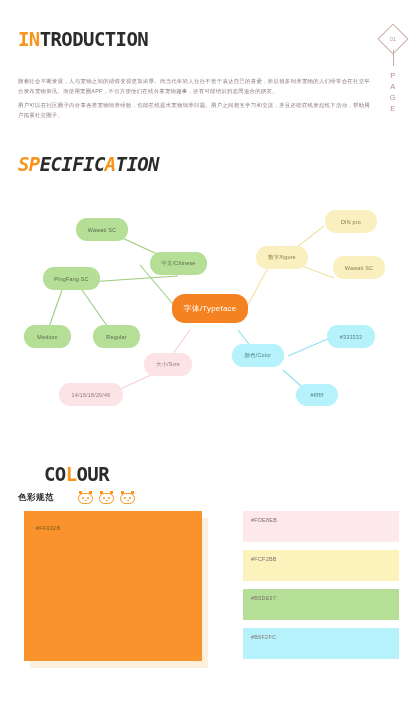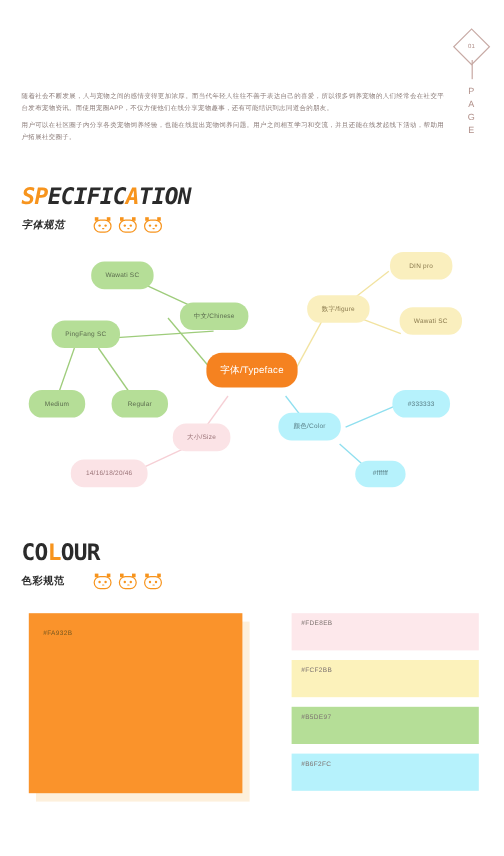--- a/index.html
+++ b/index.html
@@ -200,57 +200,31 @@
   <div class="page-stem"></div>
   <div class="page-word">
     <div>P</div>
     <div>A</div>
     <div>G</div>
     <div>E</div>
   </div>
 </div>
 
 <div class="section" style="top:30px;">
+  <div class="sec-title">
+    <span class="hl">IN</span><span>TRODUCTION</span>
+  </div>
 </div>
 
 <div class="para" style="top:76px;">随着社会不断发展，人与宠物之间的感情变得更加浓厚。而当代年轻人往往不善于表达自己的喜爱，所以很多饲养宠物的人们经常会在社交平台发布宠物资讯。而使用宠圈APP，不仅方便他们在线分享宠物趣事，还有可能结识到志同道合的朋友。</div>
 <div class="para" style="top:100px;">用户可以在社区圈子内分享各类宠物饲养经验，也能在线提出宠物饲养问题。用户之间相互学习和交流，并且还能在线发起线下活动，帮助用户拓展社交圈子。</div>
 
 <div class="section" style="top:155px;font-style:italic;">
   <div class="sec-title">
     <span class="hl">SP</span><span>ECIFIC</span><span class="hl">A</span><span>TION</span>
-  </div>
-  <div class="sec-sub-row">
-    <div class="sec-sub">字体规范</div>
-    <div class="cat-row">
-      <div class="cat">
-          <i class="ear-l"></i>
-          <i class="ear-r"></i>
-          <i class="head"></i>
-          <i class="eye-l"></i>
-          <i class="eye-r"></i>
-          <i class="nose"></i>
-        </div>
-      <div class="cat">
-          <i class="ear-l"></i>
-          <i class="ear-r"></i>
-          <i class="head"></i>
-          <i class="eye-l"></i>
-          <i class="eye-r"></i>
-          <i class="nose"></i>
-        </div>
-      <div class="cat">
-          <i class="ear-l"></i>
-          <i class="ear-r"></i>
-          <i class="head"></i>
-          <i class="eye-l"></i>
-          <i class="eye-r"></i>
-          <i class="nose"></i>
-        </div>
-    </div>
   </div>
 </div>
 
 <div class="mindmap">
   <svg viewBox="0 0 420 230">
 
     <line x1="183" y1="118" x2="140" y2="67" stroke="#9ECC7B" stroke-width="1.1"></line>
     <line x1="183" y1="68" x2="118" y2="38" stroke="#9ECC7B" stroke-width="1.1"></line>
     <line x1="178" y1="78" x2="88" y2="84" stroke="#9ECC7B" stroke-width="1.1"></line>
     <line x1="62" y1="92" x2="48" y2="132" stroke="#9ECC7B" stroke-width="1.1"></line>
@@ -281,21 +255,21 @@
   <div class="node orange center" style="left:172px; top:96px; width:76px; height:29px;">字体/Typeface</div>
 
   <div class="node pink" style="left:144px; top:155px; width:48px; height:23px;">大小/Size</div>
   <div class="node pink" style="left:59px;  top:185px; width:64px; height:23px;">14/16/18/20/46</div>
 
   <div class="node cyan" style="left:232px; top:146px; width:52px; height:23px;">颜色/Color</div>
   <div class="node cyan" style="left:327px; top:127px; width:48px; height:23px;">#333333</div>
   <div class="node cyan" style="left:296px; top:186px; width:42px; height:22px;">#ffffff</div>
 </div>
 
-<div class="section" style="top:452px;">
+<div class="section" style="top:465px;text-align:center;">
   <div class="sec-title">
     <span>CO</span><span class="hl">L</span><span>OUR</span>
   </div>
   <div class="sec-sub-row">
     <div class="sec-sub">色彩规范</div>
     <div class="cat-row">
       <div class="cat">
           <i class="ear-l"></i>
           <i class="ear-r"></i>
           <i class="head"></i>

